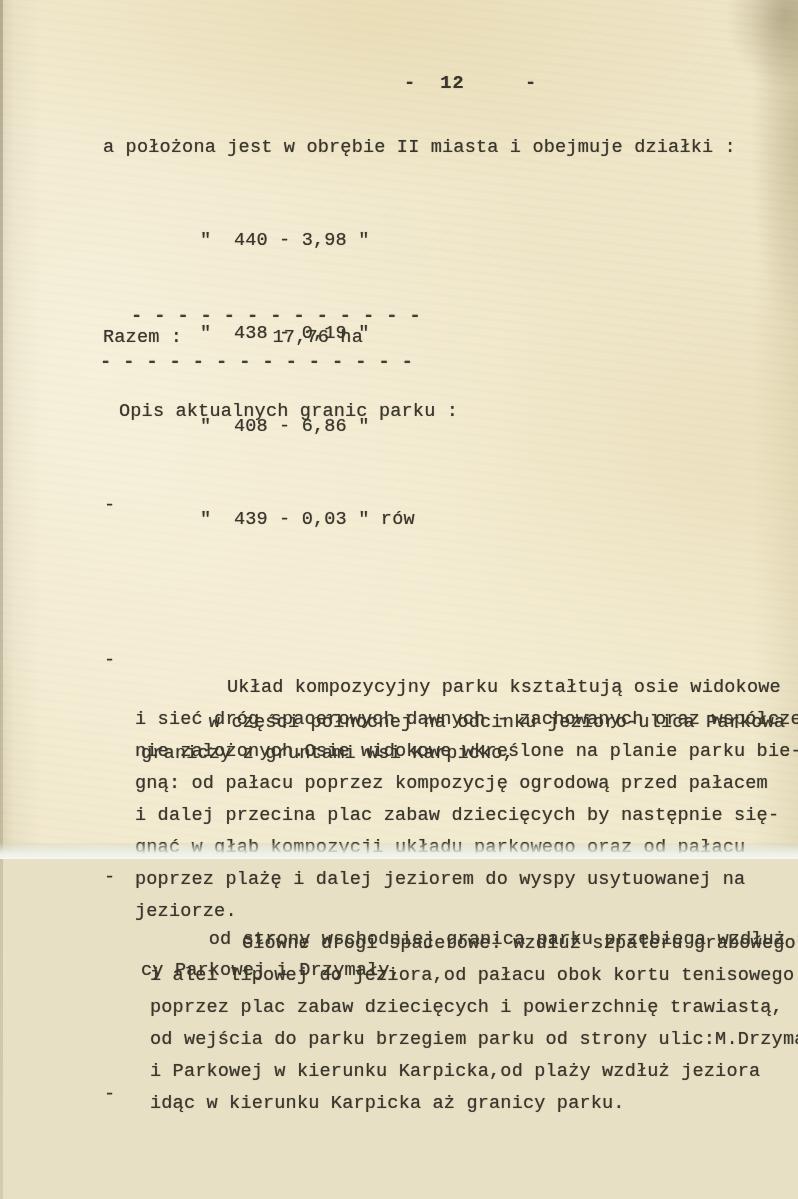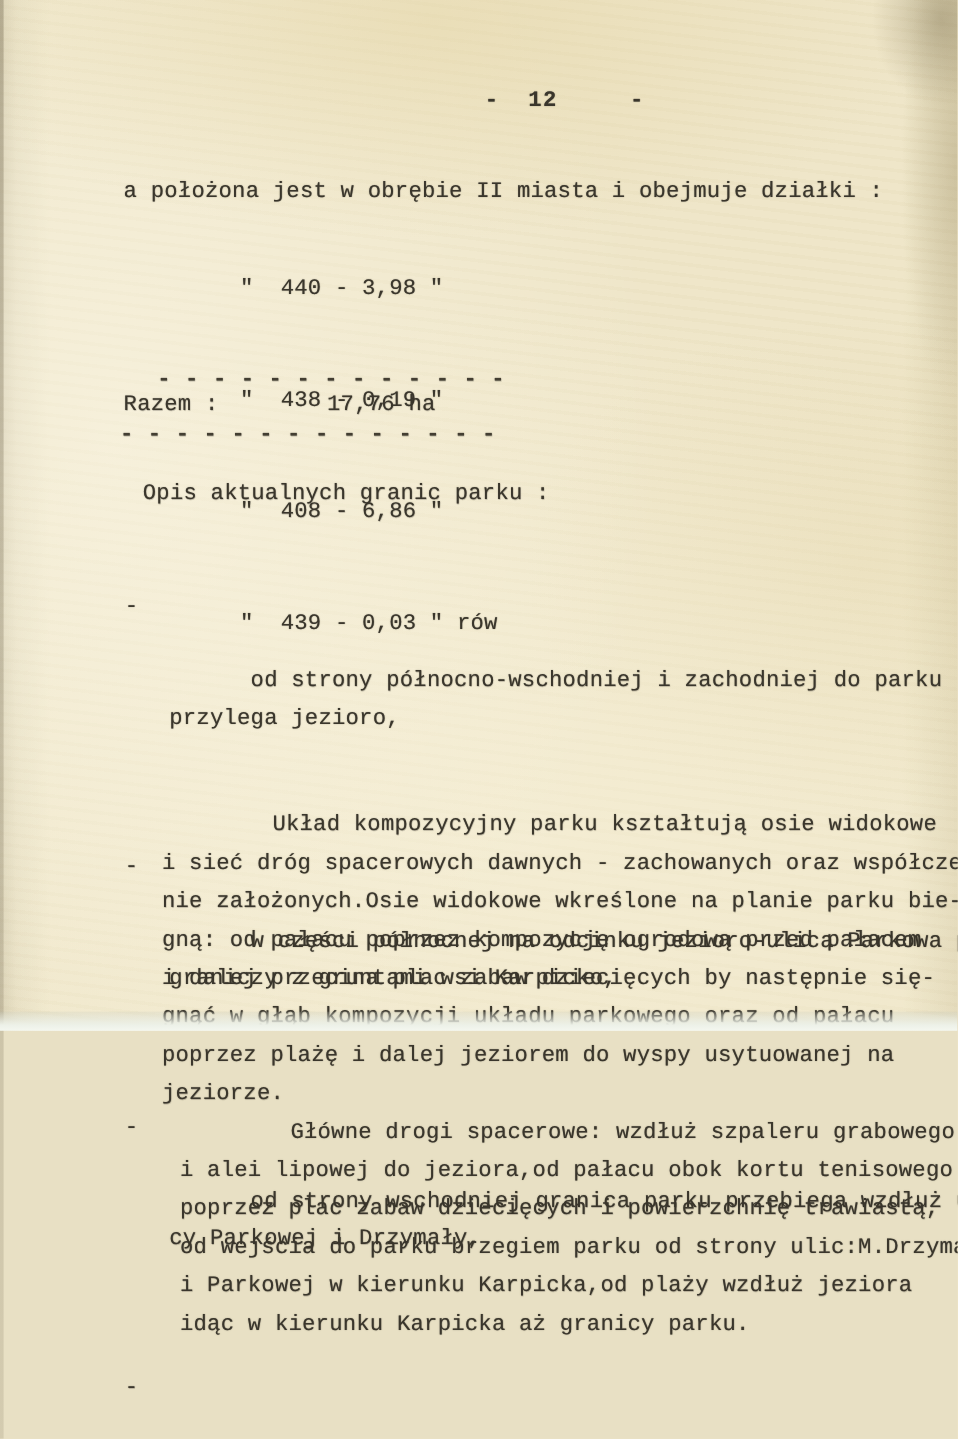--- a/index.html
+++ b/index.html
@@ -32,21 +32,21 @@
   }
   .txt{
     position:absolute;
     color:#3a362c;
     font-size:18.5px;
     white-space:pre;
     text-shadow:0 0 1px rgba(56,52,42,0.55), 0.4px 0.4px 0 rgba(56,52,42,0.18);
     letter-spacing:0.2px;
   }
   .page-header{left:404px;top:72px;font-weight:bold;line-height:24px;letter-spacing:1px;}
-  .intro{left:103px;top:144px;line-height:31px;}
+  .intro{left:103px;top:132px;line-height:31px;}
   .parcel-list{left:200px;top:163px;line-height:31px;}
   .parcel-row{height:31px;}
   .sep{font-weight:bold;letter-spacing:0.5px;color:#433e32;}
   .sep-top{left:131px;top:306px;}
   .total-row{left:103px;top:327px;text-align:right;}
   .sep-bottom{left:100px;top:352px;}
   .section-heading{left:103px;top:396px;line-height:31px;margin-left:16px;}
   .bullets{left:104px;top:428px;line-height:31px;}
   .bullet{position:relative;padding-left:37px;}
   .bullet-marker{position:absolute;left:0;top:0;}
@@ -76,22 +76,20 @@
 
   <div class="txt total-row">Razem :        17,76 ha</div>
 
   <div class="txt sep sep-bottom">- - - - - - - - - - - - - -</div>
 
   <div class="txt section-heading">Opis aktualnych granic parku :</div>
 
   <div class="txt bullets">
     <div class="bullet">
       <span class="bullet-marker">-</span>
-      <span>od strony północno-wschodniej i zachodniej do parku
-przylega jezioro,</span>
     </div>
     <div class="bullet">
       <span class="bullet-marker">-</span>
       <span>w części północnej na odcinku jezioro-ulica Parkowa park
 graniczy z gruntami wsi Karpicko,</span>
     </div>
     <div class="bullet">
       <span class="bullet-marker">-</span>
       <span>od strony wschodniej granica parku przebiega wzdłuż uli-
 cy Parkowej i Drzymały,</span>

